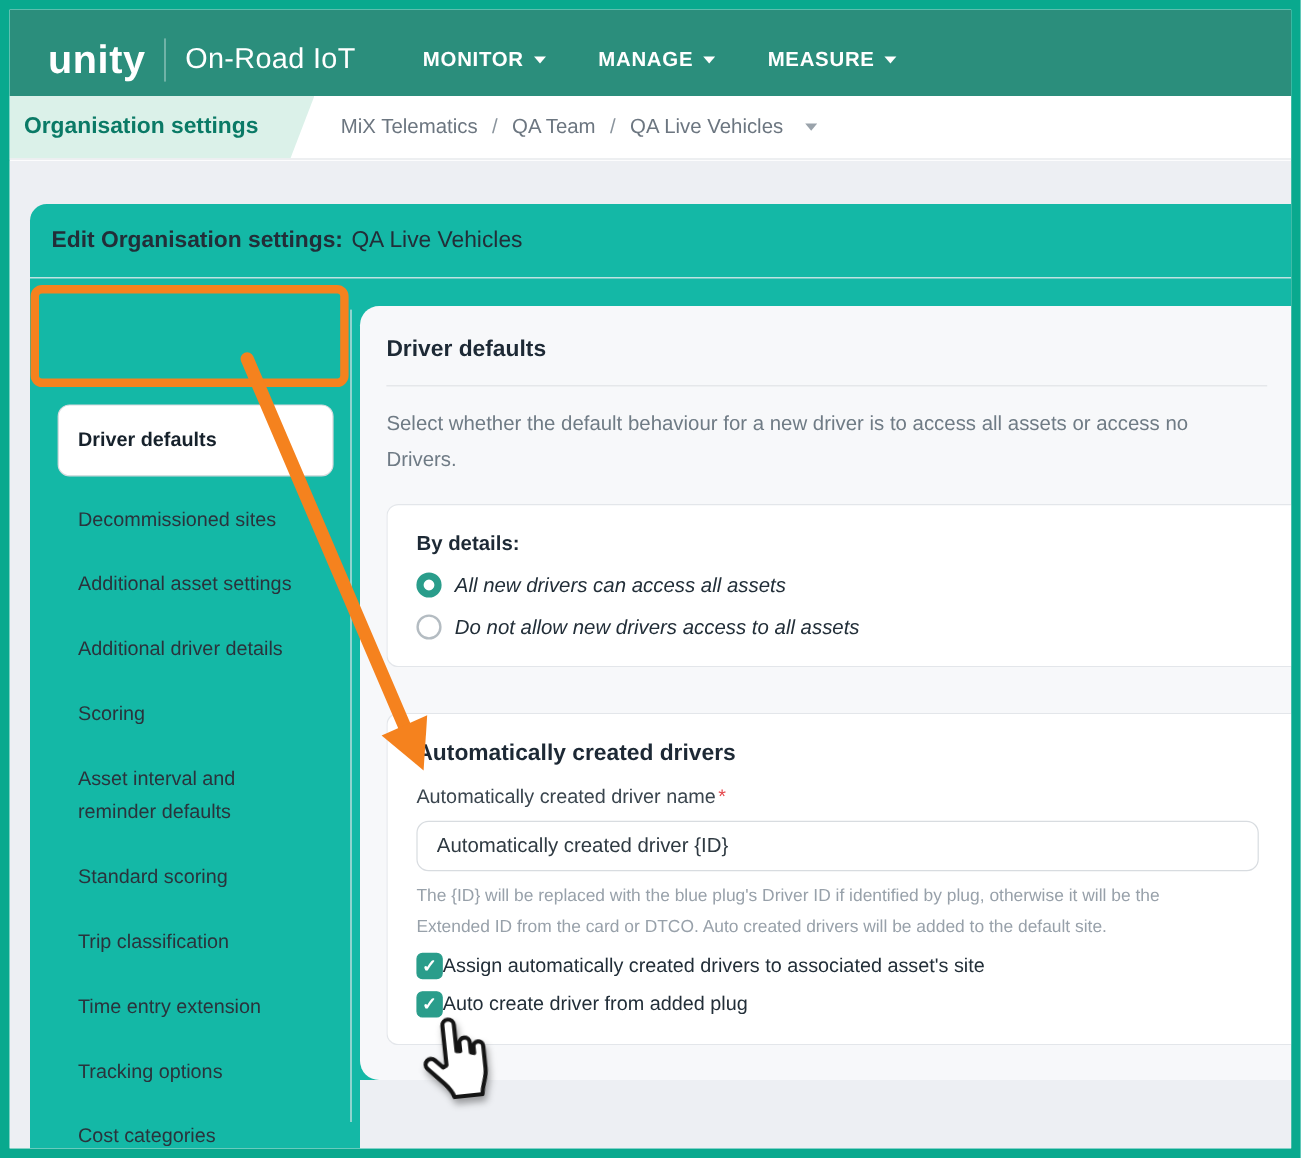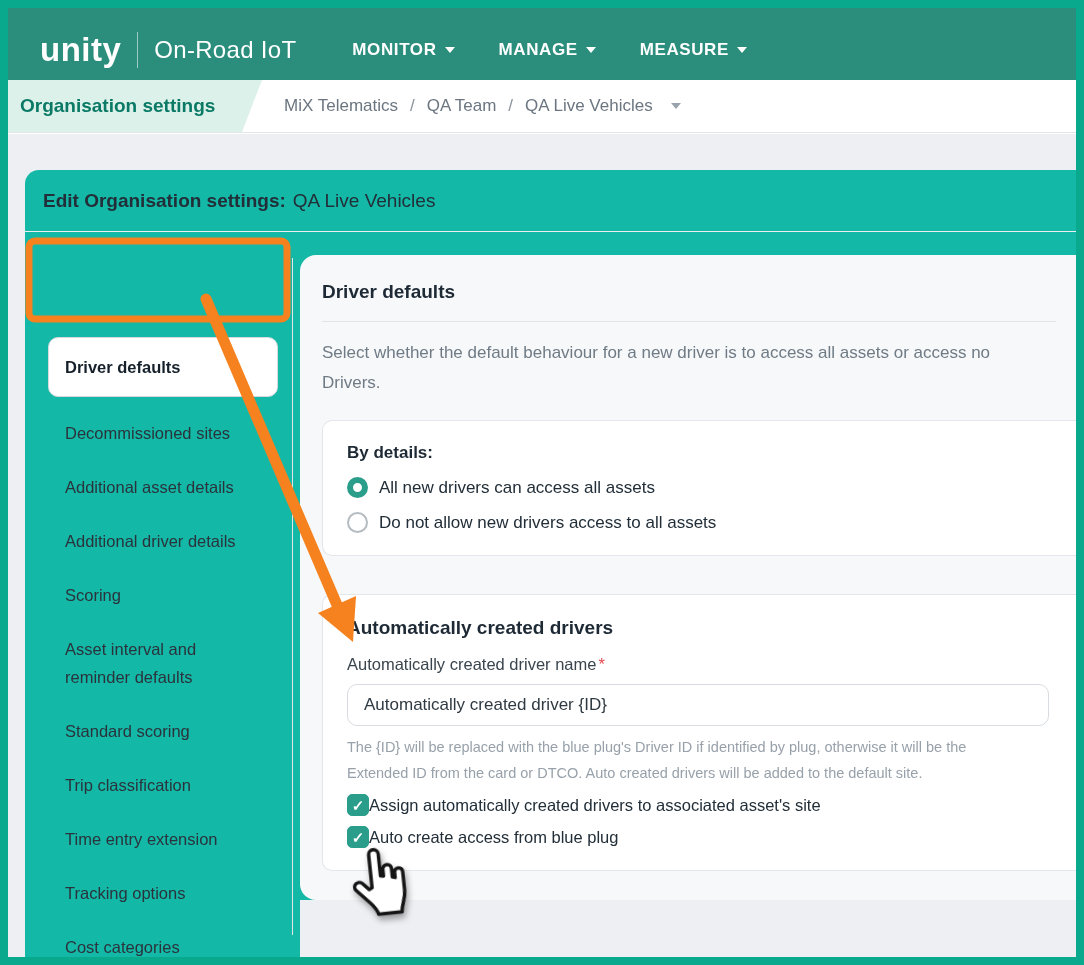--- a/index.html
+++ b/index.html
@@ -44,21 +44,21 @@
   .panel-heading { font-size:19px; font-weight:700; color:#1d2935; }
   .panel-hr { border:none; border-top:1px solid #e0e3e7; margin:18px 20px 0 0; }
   .panel-desc { margin-top:16px; max-width:680px; font-size:17px; line-height:30px; color:#6f7b85; }
 
   .card { background:#fff; border:1px solid #e3e6ea; border-right:none; border-radius:10px 0 0 10px; margin-right:0; padding:22px 24px; }
   .card-bydefault { margin-top:22px; }
   .card-heading-sm { font-size:17px; font-weight:700; color:#1d2935; }
   .option-row { display:flex; align-items:center; gap:11px; margin-top:14px; cursor:pointer; }
   .radio { width:21px; height:21px; border-radius:50%; border:2px solid #b4bcc2; background:#fff; flex:0 0 auto; }
   .option-row.selected .radio { border:6px solid #2a9d8b; }
-  .option-label { font-size:17px; color:#222e38; }
+  .option-label { font-size:17px; color:#222e38;font-style:italic; }
 
   .card-autocreate { margin-top:38px; padding-bottom:22px; }
   .card-heading { font-size:19px; font-weight:700; color:#1d2935; }
   .field-label { margin-top:16px; font-size:16.5px; color:#3a454e; }
   .req { color:#e5484d; margin-left:2px; }
   .text-input { display:block; margin-top:10px; width:702px; height:42px; border:1px solid #d8dce0; border-radius:10px; padding:0 16px; font-family:inherit; font-size:17px; color:#2f3a42; background:#fff; outline:none; }
   .help-text { margin-top:8px; max-width:668px; font-size:14.5px; line-height:26px; color:#98a1aa; }
   .cb-row { display:flex; align-items:center; margin-top:10px; cursor:pointer; }
   .cb-row:first-of-type { margin-top:8px; }
   .cb { width:22px; height:22px; border-radius:5px; border:1.5px solid #b4bcc2; background:#fff; flex:0 0 auto; display:flex; align-items:center; justify-content:center; }
@@ -130,21 +130,21 @@
 
         <div class="side-item active">
           <span>Driver defaults</span>
         </div>
 
         <div class="side-item">
           <span>Decommissioned sites</span>
         </div>
 
         <div class="side-item">
-          <span>Additional asset details</span>
+          <span>Additional asset settings</span>
         </div>
 
         <div class="side-item">
           <span>Additional driver details</span>
         </div>
 
         <div class="side-item">
           <span>Scoring</span>
         </div>
 
@@ -203,21 +203,21 @@
         <p class="help-text">The {ID} will be replaced with the blue plug's Driver ID if identified by plug, otherwise it will be the Extended ID from the card or DTCO. Auto created drivers will be added to the default site.</p>
         <div>
 
             <div class="cb-row checked">
               <span class="cb"></span>
               <span class="cb-label">Assign automatically created drivers to associated asset's site</span>
             </div>
 
             <div class="cb-row checked">
               <span class="cb"></span>
-              <span class="cb-label">Auto create access from blue plug</span>
+              <span class="cb-label">Auto create driver from added plug</span>
             </div>
           </div>
       </div>
     </section>
 
     <div class="below-panel"></div>
   </div>
 
   <svg class="overlay" viewBox="0 0 1068 949" xmlns="http://www.w3.org/2000/svg">
 

